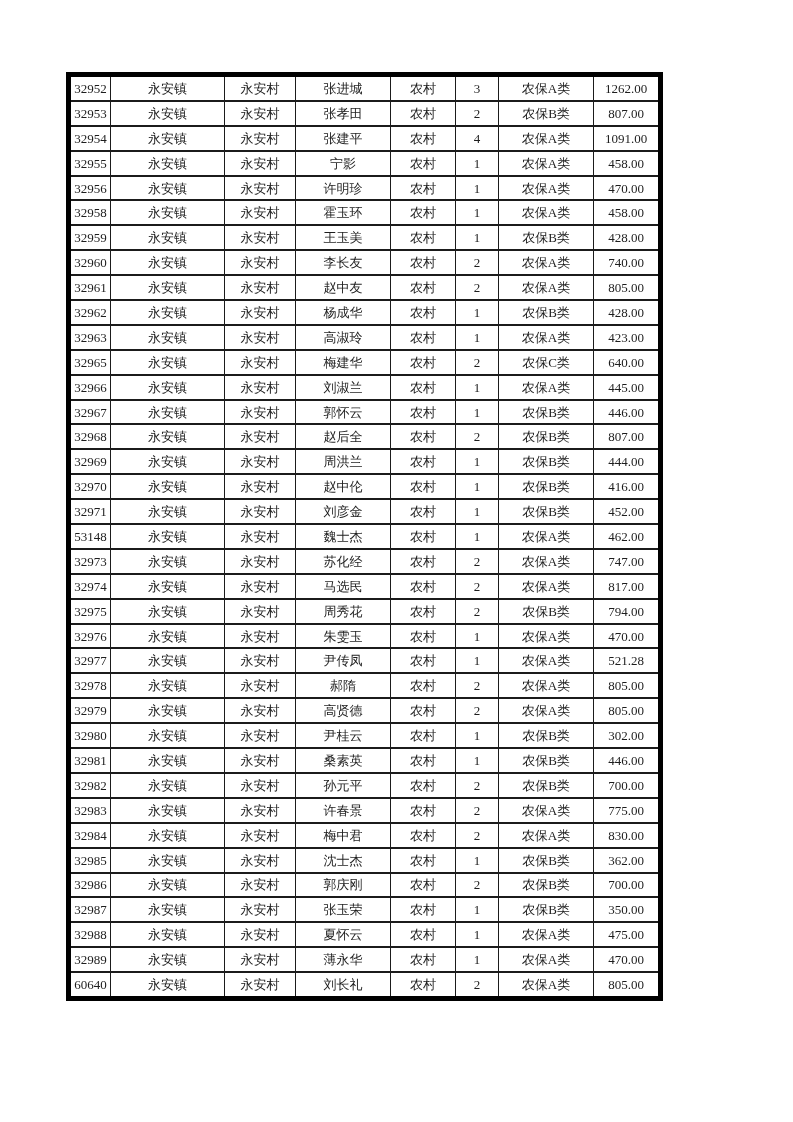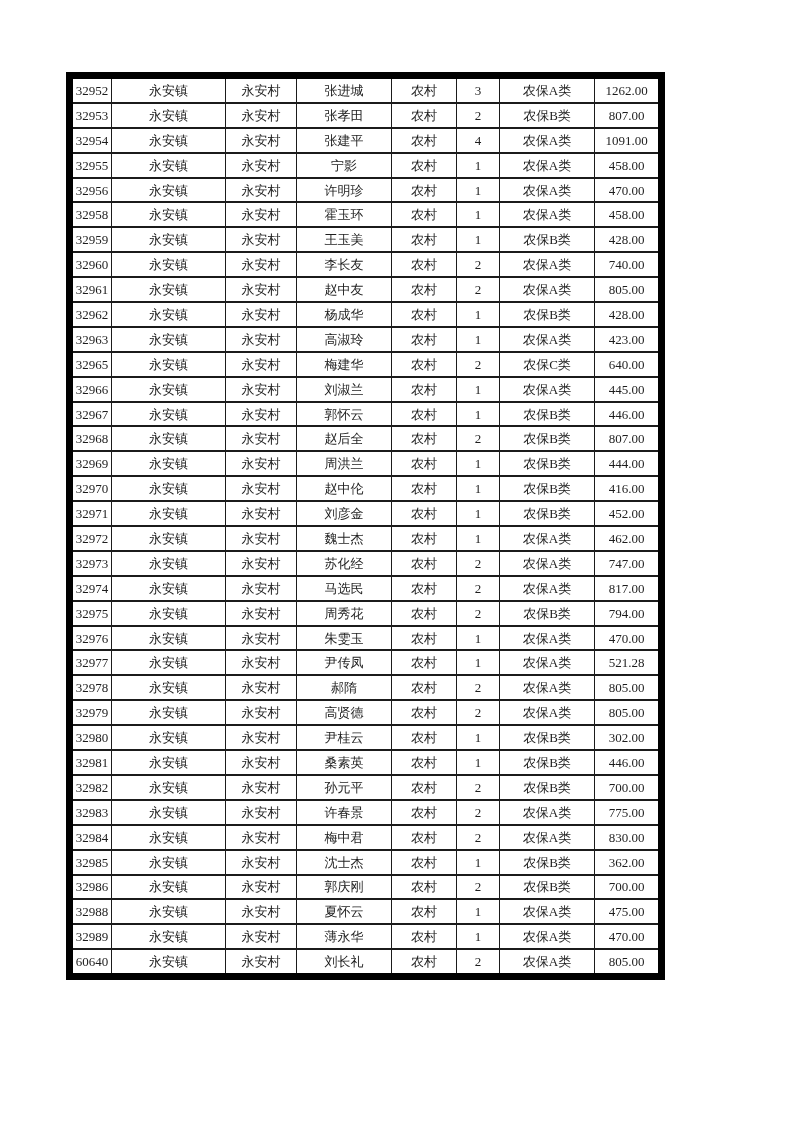--- a/index.html
+++ b/index.html
@@ -15,21 +15,21 @@
     overflow: hidden;
     font-family: "Liberation Serif", serif;
   }
   table.roster {
     position: absolute;
     left: 66px;
     top: 72px;
     width: 592px;
     border-collapse: collapse;
     table-layout: fixed;
-    border: 7px solid #000000;
+    border: 5px solid #000000;
   }
   table.roster td {
     border-left: 1px solid #1b1b1b;
     border-right: 1px solid #1b1b1b;
     border-top: 2px solid #1b1b1b;
     border-bottom: 2px solid #1b1b1b;
     height: 22.9px;
     padding: 0;
     text-align: center;
     vertical-align: middle;
@@ -238,21 +238,21 @@
           <td>32971</td>
           <td>永安镇</td>
           <td>永安村</td>
           <td>刘彦金</td>
           <td>农村</td>
           <td>1</td>
           <td>农保B类</td>
           <td>452.00</td>
         </tr>
         <tr>
-          <td>32972</td>
+          <td>53148</td>
           <td>永安镇</td>
           <td>永安村</td>
           <td>魏士杰</td>
           <td>农村</td>
           <td>1</td>
           <td>农保A类</td>
           <td>462.00</td>
         </tr>
         <tr>
           <td>32973</td>
@@ -386,20 +386,30 @@
         </tr>
         <tr>
           <td>32986</td>
           <td>永安镇</td>
           <td>永安村</td>
           <td>郭庆刚</td>
           <td>农村</td>
           <td>2</td>
           <td>农保B类</td>
           <td>700.00</td>
+        </tr>
+        <tr>
+          <td>32987</td>
+          <td>永安镇</td>
+          <td>永安村</td>
+          <td>张玉荣</td>
+          <td>农村</td>
+          <td>1</td>
+          <td>农保B类</td>
+          <td>350.00</td>
         </tr>
         <tr>
           <td>32988</td>
           <td>永安镇</td>
           <td>永安村</td>
           <td>夏怀云</td>
           <td>农村</td>
           <td>1</td>
           <td>农保A类</td>
           <td>475.00</td>

